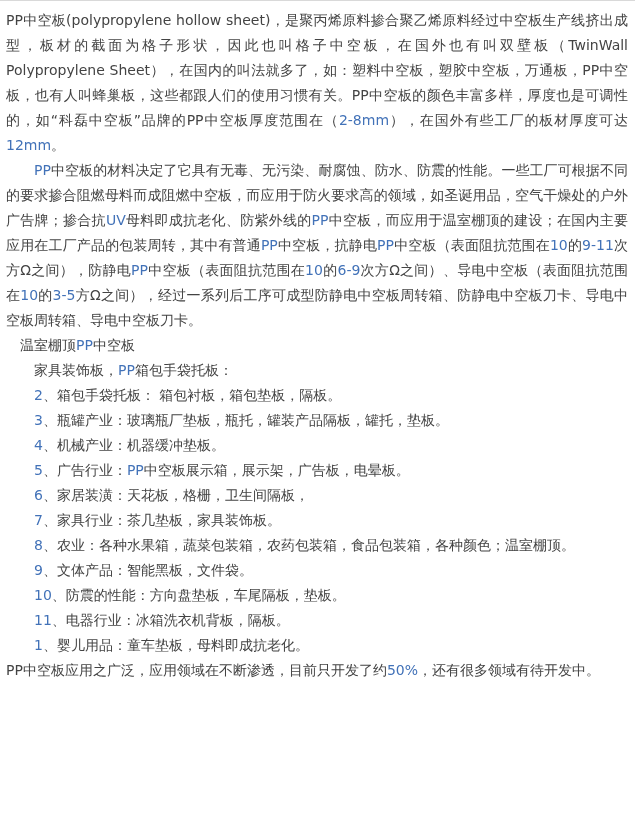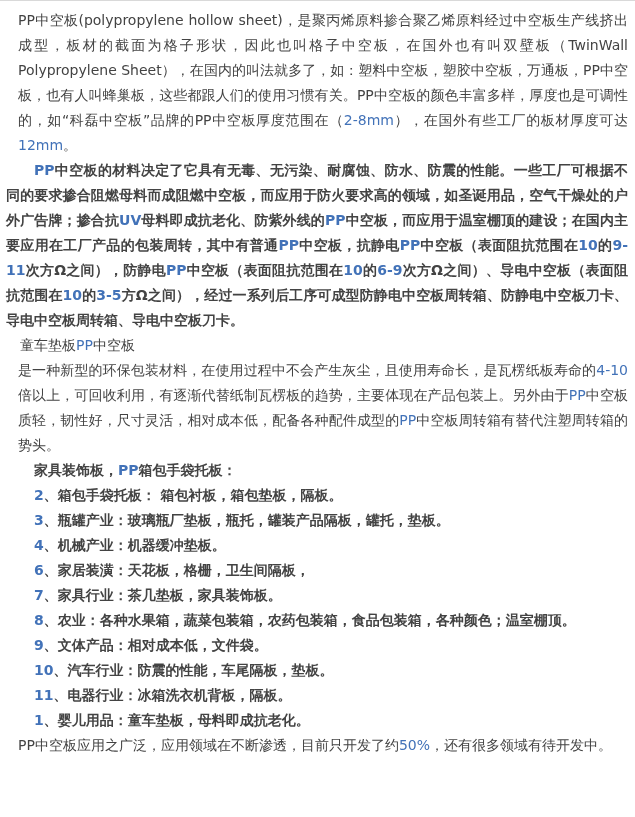--- a/index.html
+++ b/index.html
@@ -20,38 +20,38 @@
     font-family: "DejaVu Sans", "Liberation Sans", sans-serif;
     font-size: 14px;
     line-height: 25px;
     color: #434343;
     text-align: justify;
   }
   .blk {
     margin: 0;
     padding: 0;
   }
-  .indent-0 { text-indent: 0; margin-left: 12px; }
+  .indent-0 { text-indent: 0; }
   .indent-1 { text-indent: 1em; }
-  .indent-2 { text-indent: 2em; font-weight: bold; }
+  .indent-2 { text-indent: 2em; }
   .hl { color: #4272b8; }
 </style>
 </head>
 <body>
 
 <div class="article">
     <p class="blk indent-0"><span>PP中空板(polypropylene hollow sheet)，是聚丙烯原料掺合聚乙烯原料经过中空板生产线挤出成型，板材的截面为格子形状，因此也叫格子中空板，在国外也有叫双壁板（TwinWall Polypropylene Sheet），在国内的叫法就多了，如：塑料中空板，塑胶中空板，万通板，PP中空板，也有人叫蜂巢板，这些都跟人们的使用习惯有关。PP中空板的颜色丰富多样，厚度也是可调性的，如“科磊中空板”品牌的PP中空板厚度范围在（</span><span class="hl">2-8mm</span><span>），在国外有些工厂的板材厚度可达</span><span class="hl">12mm</span><span>。</span></p>
     <p class="blk indent-2"><span class="hl">PP</span><span>中空板的材料决定了它具有无毒、无污染、耐腐蚀、防水、防震的性能。一些工厂可根据不同的要求掺合阻燃母料而成阻燃中空板，而应用于防火要求高的领域，如圣诞用品，空气干燥处的户外广告牌；掺合抗</span><span class="hl">UV</span><span>母料即成抗老化、防紫外线的</span><span class="hl">PP</span><span>中空板，而应用于温室棚顶的建设；在国内主要应用在工厂产品的包装周转，其中有普通</span><span class="hl">PP</span><span>中空板，抗静电</span><span class="hl">PP</span><span>中空板（表面阻抗范围在</span><span class="hl">10</span><span>的</span><span class="hl">9-11</span><span>次方Ω之间），防静电</span><span class="hl">PP</span><span>中空板（表面阻抗范围在</span><span class="hl">10</span><span>的</span><span class="hl">6-9</span><span>次方Ω之间）、导电中空板（表面阻抗范围在</span><span class="hl">10</span><span>的</span><span class="hl">3-5</span><span>方Ω之间），经过一系列后工序可成型防静电中空板周转箱、防静电中空板刀卡、导电中空板周转箱、导电中空板刀卡。</span></p>
-    <p class="blk indent-1"><span>童车垫板</span><span class="hl">PP</span><span>中空板</span></p>
-    <p class="blk indent-0"><span>是一种新型的环保包装材料，在使用过程中不会产生灰尘，且使用寿命长，是瓦楞纸板寿命的</span><span class="hl">4-10</span><span>倍以上，可回收利用，有逐渐代替纸制瓦楞板的趋势，主要体现在产品包装上。另外由于</span><span class="hl">PP</span><span>中空板质轻，韧性好，尺寸灵活，相对成本低，配备各种配件成型的</span><span class="hl">PP</span><span>中空板周转箱有替代注塑周转箱的势头。</span></p>
+    <p class="blk indent-1"><span>温室棚顶</span><span class="hl">PP</span><span>中空板</span></p>
     <p class="blk indent-2"><span>家具装饰板，</span><span class="hl">PP</span><span>箱包手袋托板：</span></p>
     <p class="blk indent-2"><span class="hl">2</span><span>、箱包手袋托板： 箱包衬板，箱包垫板，隔板。</span></p>
     <p class="blk indent-2"><span class="hl">3</span><span>、瓶罐产业：玻璃瓶厂垫板，瓶托，罐装产品隔板，罐托，垫板。</span></p>
     <p class="blk indent-2"><span class="hl">4</span><span>、机械产业：机器缓冲垫板。</span></p>
+    <p class="blk indent-2"><span class="hl">5</span><span>、广告行业：</span><span class="hl">PP</span><span>中空板展示箱，展示架，广告板，电晕板。</span></p>
     <p class="blk indent-2"><span class="hl">6</span><span>、家居装潢：天花板，格栅，卫生间隔板，</span></p>
     <p class="blk indent-2"><span class="hl">7</span><span>、家具行业：茶几垫板，家具装饰板。</span></p>
     <p class="blk indent-2"><span class="hl">8</span><span>、农业：各种水果箱，蔬菜包装箱，农药包装箱，食品包装箱，各种颜色；温室棚顶。</span></p>
-    <p class="blk indent-2"><span class="hl">9</span><span>、文体产品：相对成本低，文件袋。</span></p>
-    <p class="blk indent-2"><span class="hl">10</span><span>、汽车行业：防震的性能，车尾隔板，垫板。</span></p>
+    <p class="blk indent-2"><span class="hl">9</span><span>、文体产品：智能黑板，文件袋。</span></p>
+    <p class="blk indent-2"><span class="hl">10</span><span>、防震的性能：方向盘垫板，车尾隔板，垫板。</span></p>
     <p class="blk indent-2"><span class="hl">11</span><span>、电器行业：冰箱洗衣机背板，隔板。</span></p>
     <p class="blk indent-2"><span class="hl">1</span><span>、婴儿用品：童车垫板，母料即成抗老化。</span></p>
     <p class="blk indent-0"><span>PP中空板应用之广泛，应用领域在不断渗透，目前只开发了约</span><span class="hl">50%</span><span>，还有很多领域有待开发中。</span></p>
   </div>
 
 </body></html>

